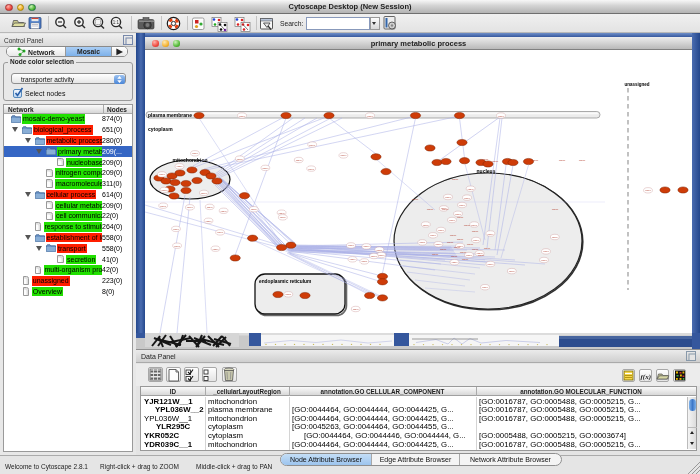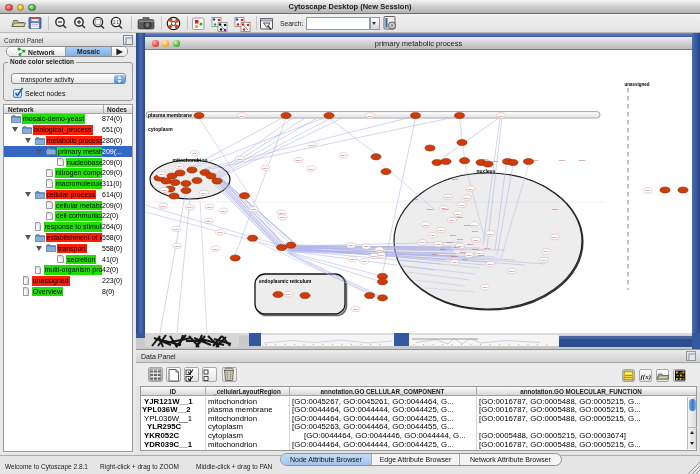--- a/index.html
+++ b/index.html
@@ -45,21 +45,21 @@
 
 
 #desktop { left:136px; top:33px; width:564px; height:441px; background:#d8d8d8; }
 
 
 #nf-top { position:absolute; left:0; top:0; width:564px; height:4px; background:linear-gradient(#6f8fc8,#36589e); }
 #nf-left { position:absolute; left:0; top:0; width:9px; height:305px; background:linear-gradient(90deg,#24478c,#4a6cb0 55%,#24478c); }
 #nf-right { position:absolute; left:556px; top:0; width:8px; height:313px; background:linear-gradient(90deg,#4a6cb0,#24478c); }
 #nf-title { position:absolute; left:9px; top:4px; width:547px; height:13px; background:linear-gradient(#ededed,#b9b9b9); border-bottom:1px solid #808080; }
 #nf-title .tl { position:absolute; top:3px; width:6.5px; height:6.5px; border-radius:50%; }
-#nf-title span { position:absolute; left:0; top:1.5px; width:100%; text-align:center; font-size:7.5px; font-weight:normal; color:#222; }
+#nf-title span { position:absolute; left:0; top:1.5px; width:100%; text-align:center; font-size:7.5px; font-weight:bold; color:#222; }
 #canvas { position:absolute; left:9px; top:17px; width:547px; height:283px; background:#fff; }
 
 
 #strip { position:absolute; left:0; top:300px; width:564px; height:16px; background:linear-gradient(#e0e0e0,#bcbcbc); }
 
 
 #dpanel { position:absolute; left:0; top:316px; width:564px; height:125px; background:#e4e4e4; border-top:1px solid #909090; }
 #dp-head { position:absolute; left:0; top:0; width:564px; height:13px; background:linear-gradient(#ebebeb,#cfcfcf); border-bottom:1px solid #aaa; }
 #dp-head span { position:absolute; left:5px; top:3px; font-size:7px; color:#222; }
 #dp-toolbar { position:absolute; left:0; top:14px; width:564px; height:22px; background:#ececec; }
@@ -795,37 +795,36 @@
           <div style="position:absolute;left:148px;top:0;width:1px;height:9px;background:#aaa"></div>
           <div style="position:absolute;left:334.5px;top:0;width:1px;height:9px;background:#aaa"></div>
         </div>
         <div class="dcol-line" style="left:63.5px;top:10px;height:53px"></div>
         <div class="dcol-line" style="left:148px;top:10px;height:53px"></div>
         <div class="dcol-line" style="left:334.5px;top:10px;height:53px"></div>
         <div id="dt-rows">
             <div class="drow" style="top:10px">
               <span style="left:3px;font-weight:bold">YJR121W__1</span>
               <span style="left:67px">mitochondrion</span>
-              <span style="left:151px">[GO:0045267, GO:0045261, GO:0044464, G...</span>
               <span style="left:338px">[GO:0016787, GO:0005488, GO:0005215, G...</span>
             </div>
             <div class="drow" style="top:18.6px">
-              <span style="left:1px;font-weight:bold">YPL036W__2</span>
+              <span style="left:14px;font-weight:bold">YPL036W__2</span>
               <span style="left:67px">plasma membrane</span>
               <span style="left:151px">[GO:0044464, GO:0044444, GO:0044425, G...</span>
               <span style="left:338px">[GO:0016787, GO:0005488, GO:0005215, G...</span>
             </div>
             <div class="drow" style="top:27.2px">
               <span style="left:3px;font-weight:normal">YPL036W__1</span>
               <span style="left:67px">mitochondrion</span>
               <span style="left:151px">[GO:0044464, GO:0044444, GO:0044425, G...</span>
               <span style="left:338px">[GO:0016787, GO:0005488, GO:0005215, G...</span>
             </div>
             <div class="drow" style="top:35.8px">
-              <span style="left:6px;font-weight:bold">YLR295C</span>
+              <span style="left:15px;font-weight:bold">YLR295C</span>
               <span style="left:67px">cytoplasm</span>
               <span style="left:151px">[GO:0045263, GO:0044464, GO:0044455, G...</span>
             </div>
             <div class="drow" style="top:44.4px">
               <span style="left:3px;font-weight:bold">YKR052C</span>
               <span style="left:67px">cytoplasm</span>
               <span style="left:163px">[GO:0044464, GO:0044446, GO:0044444, G...</span>
               <span style="left:338px">[GO:0005488, GO:0005215, GO:0003674]</span>
             </div>
             <div class="drow" style="top:53px">

